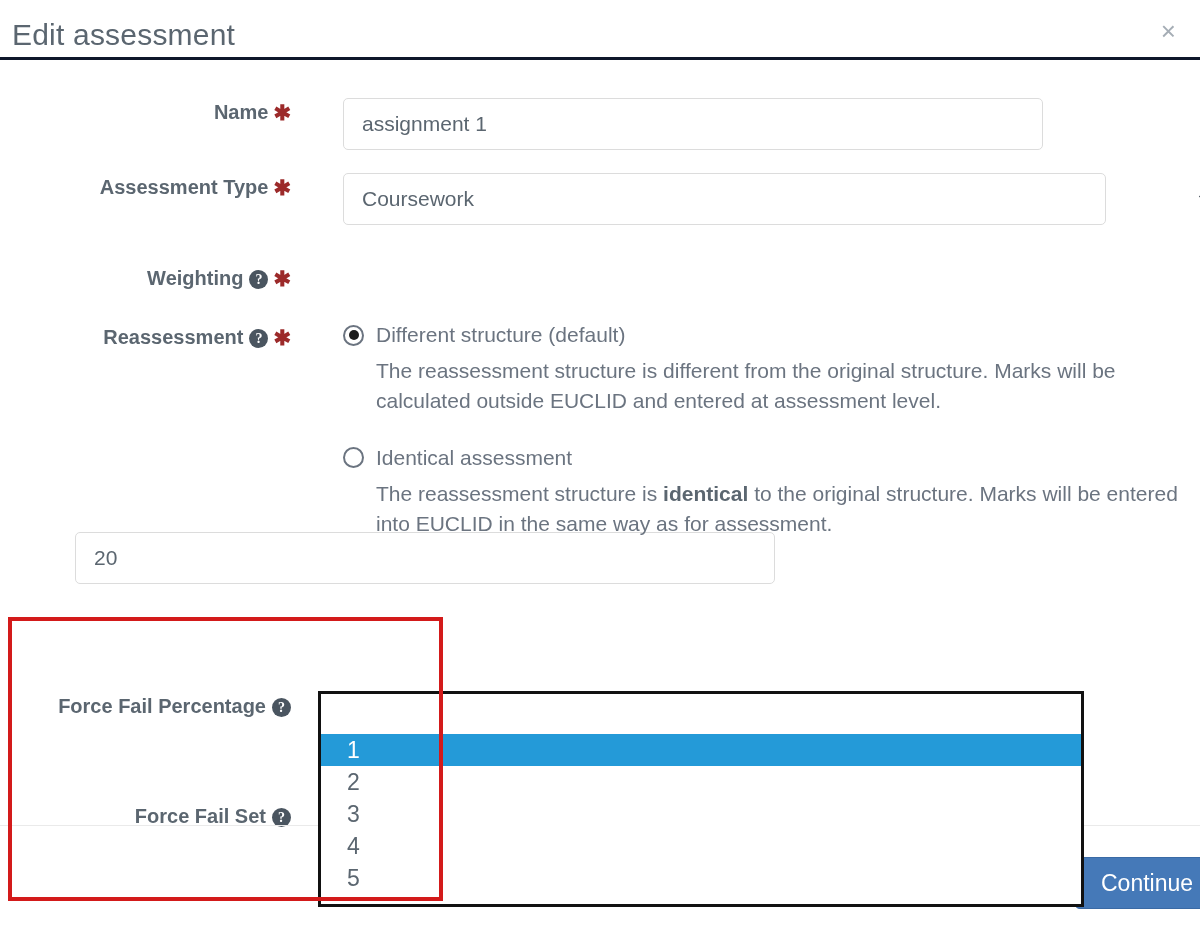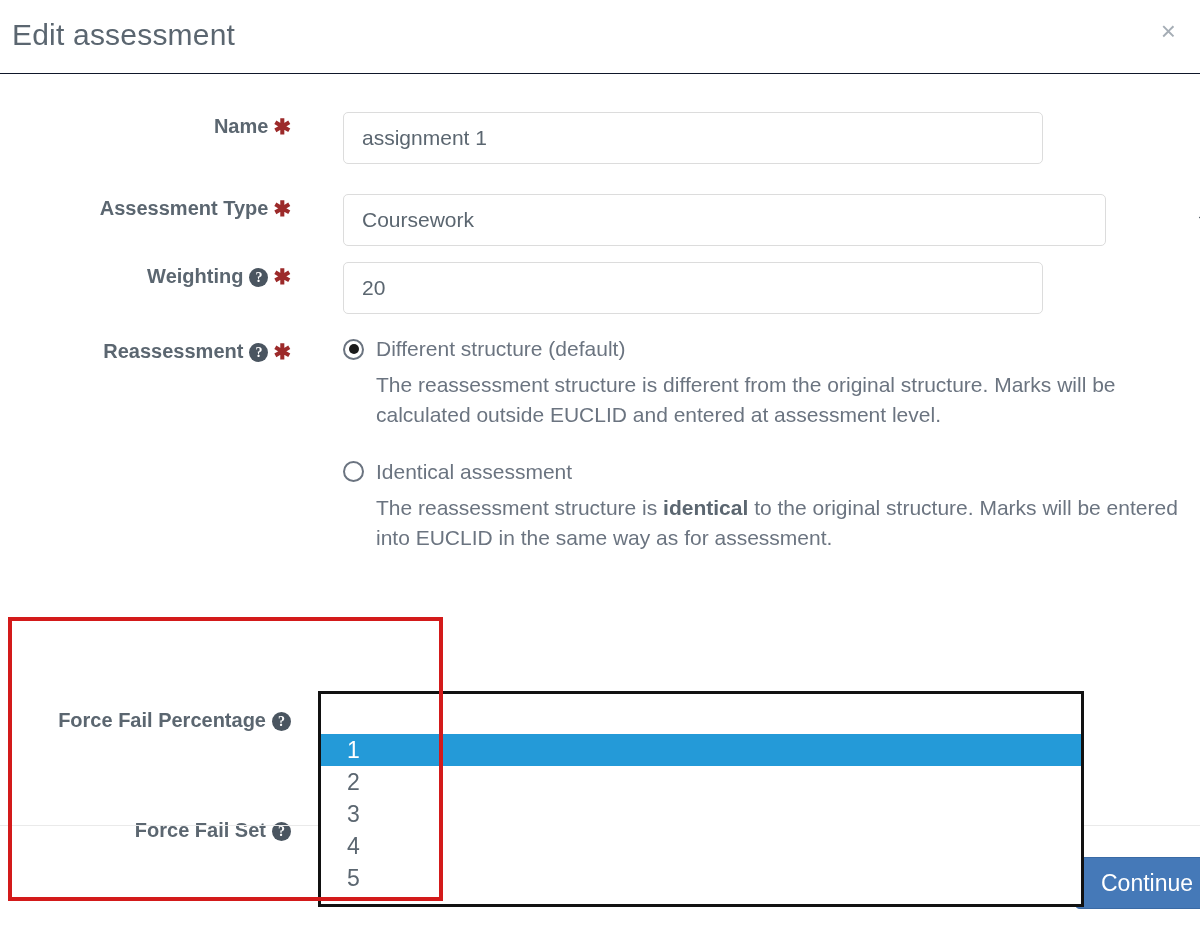--- a/index.html
+++ b/index.html
@@ -14,22 +14,22 @@
   .modal {
     position: relative;
     width: 1200px;
     height: 926px;
     background: #ffffff;
   }
 
   
   .modal-header {
     position: relative;
-    height: 74px;
-    border-bottom: 1px solid #0f172a;
+    height: 60px;
+    border-bottom: 3px solid #0f172a;
   }
   .modal-title {
     position: absolute;
     left: 12px;
     top: 18px;
     font-size: 30px;
     font-weight: 400;
     color: #5b6670;
     letter-spacing: 0.2px;
     white-space: nowrap;
@@ -244,33 +244,33 @@
 
     <div class="form-row" style="top:38px;">
       <div class="form-label">
         <span>Name</span><span class="req">✱</span>
       </div>
       <div class="field-wrap">
         <input class="text-input" type="text" value="assignment 1" style="">
       </div>
     </div>
 
-    <div class="form-row" style="top:120px;">
+    <div class="form-row" style="top:113px;">
       <div class="form-label">
         <span>Assessment Type</span><span class="req">✱</span>
       </div>
       <div class="field-wrap">
         <div class="select-wrap">
           <div class="select-input">Coursework</div>
           <span class="chevron"></span>
         </div>
       </div>
     </div>
 
-    <div class="form-row" style="top:188px;">
+    <div class="form-row" style="top:204px;flex-direction:column;">
       <div class="form-label">
         <span>Weighting</span><span class="help-icon">?</span><span class="req">✱</span>
       </div>
       <div class="field-wrap">
         <input class="text-input" type="text" value="20" style="">
       </div>
     </div>
 
     <div class="form-row" style="top:263px;">
       <div class="form-label">

